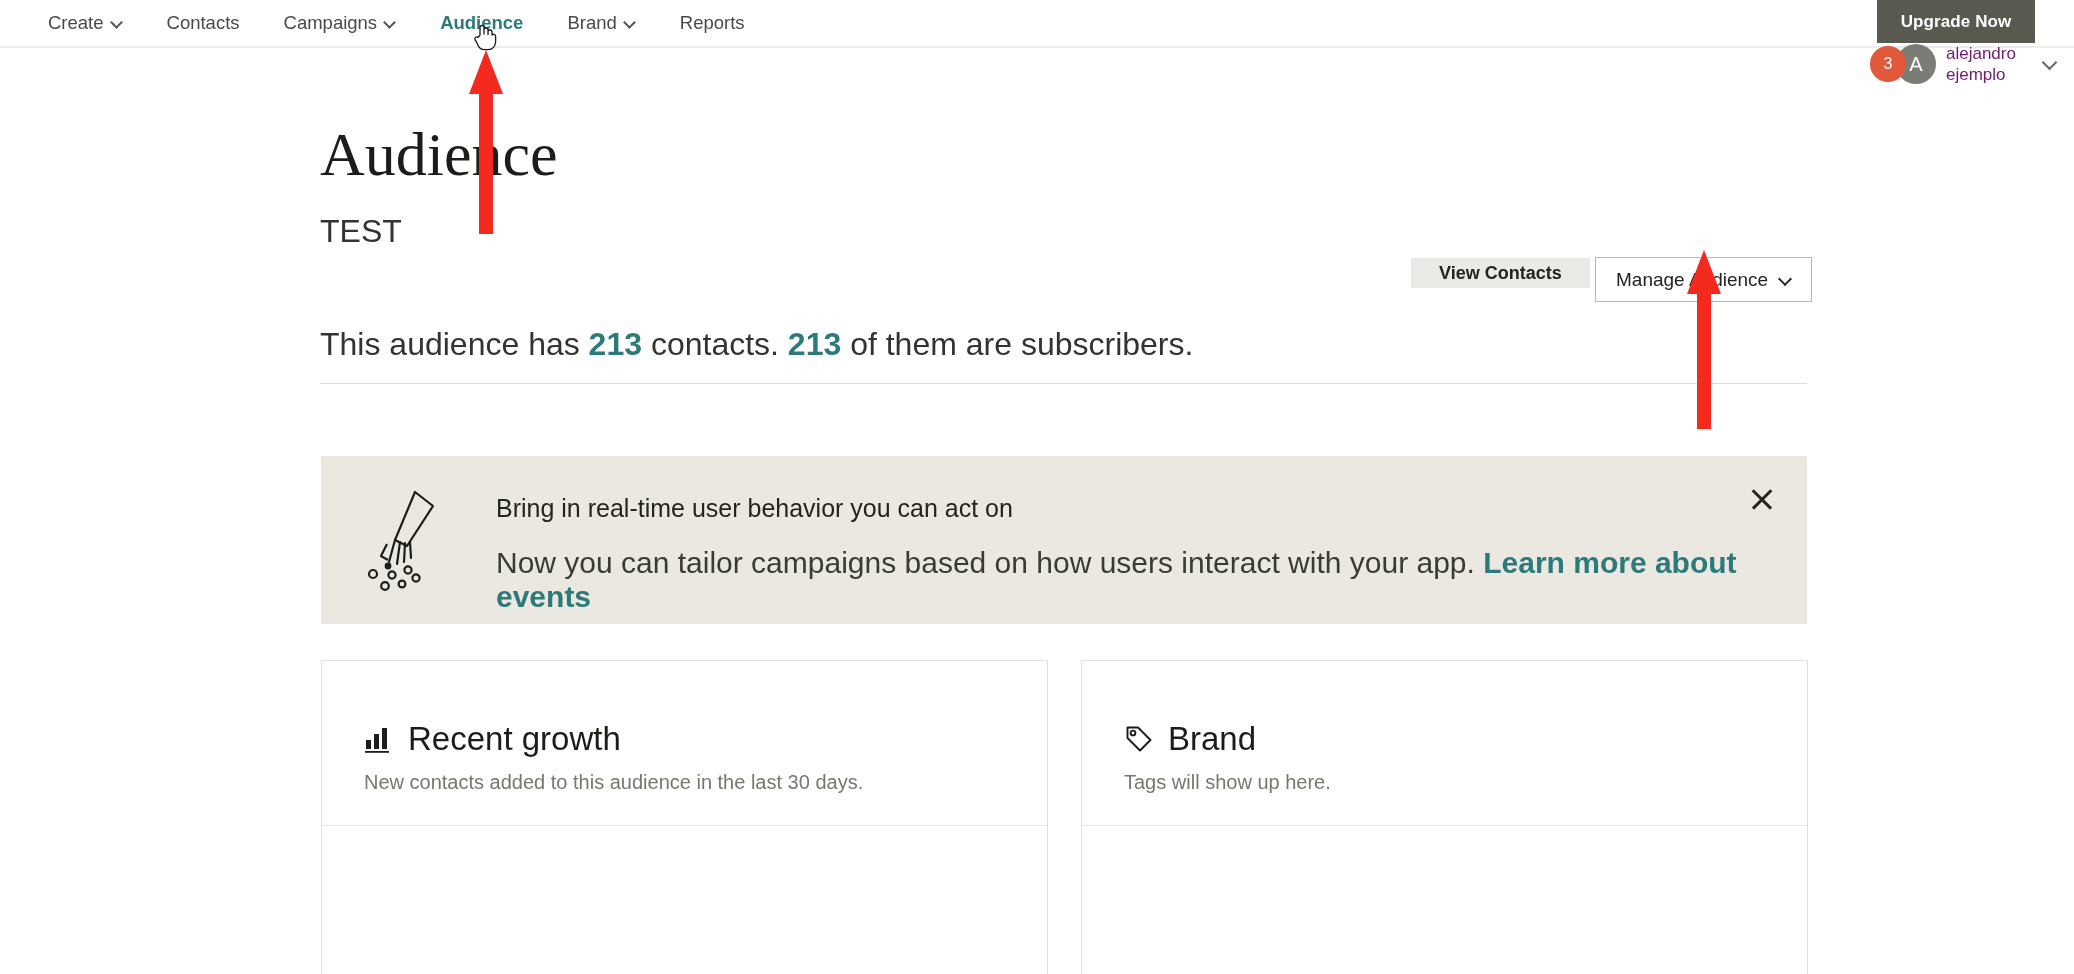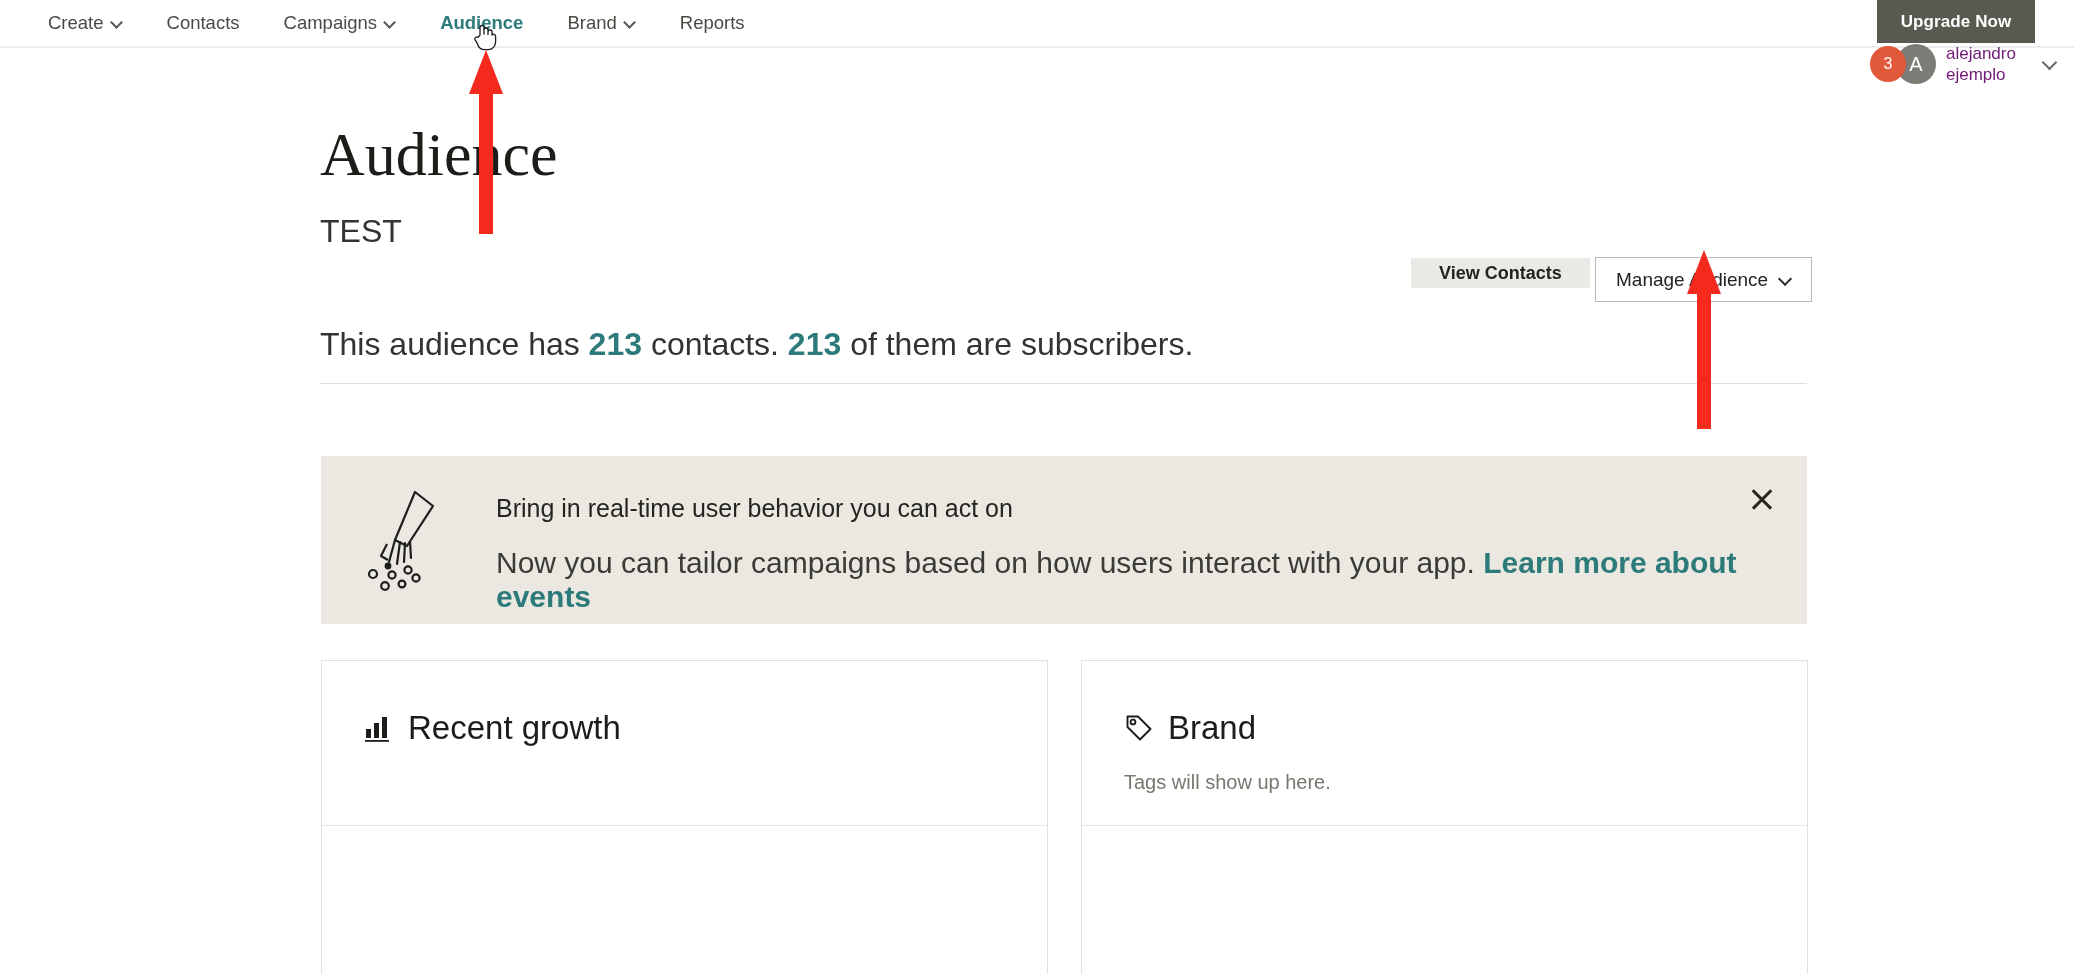--- a/index.html
+++ b/index.html
@@ -315,21 +315,21 @@
 
   .card-head {
     position: relative;
     height: 165px;
     border-bottom: 1px solid #e6e6e2;
   }
 
   .card-title {
     position: absolute;
     left: 42px;
-    top: 48px;
+    top: 59px;
     display: flex;
     align-items: center;
     gap: 14px;
     font-size: 33px;
     color: #1c1c18;
   }
 
   .card-sub {
     position: absolute;
     left: 42px;
@@ -464,20 +464,21 @@
           <span>
             <svg class="icon-svg" width="30" height="30" viewBox="0 0 30 30" fill="#1c1c18">
               <rect x="2" y="16" width="5" height="9"></rect>
               <rect x="10" y="10" width="5" height="15"></rect>
               <rect x="18" y="4" width="5" height="21"></rect>
               <rect x="1" y="27" width="24" height="1.8"></rect>
             </svg>
           </span>
           <span>Recent growth</span>
         </div>
+        <div class="card-sub">New contacts added to this audience in the last 30 days.</div>
       </div>
       <div class="card-body"></div>
     </div>
 
     <div class="card right">
       <div class="card-head">
         <div class="card-title">
           <span>
             <svg class="icon-svg" width="30" height="30" viewBox="0 0 30 30" fill="none" stroke="#1c1c18" stroke-width="1.9">
               <path d="M3.5 3.5 L14 3.5 L26.5 16 L16 26.5 L3.5 14 Z" stroke-linejoin="round"></path>

